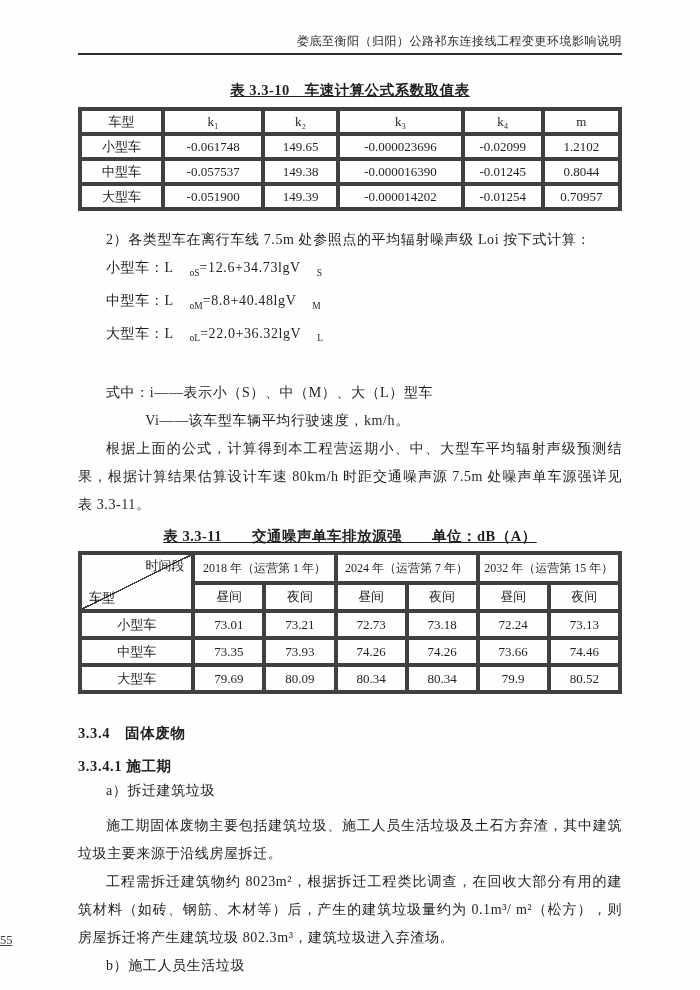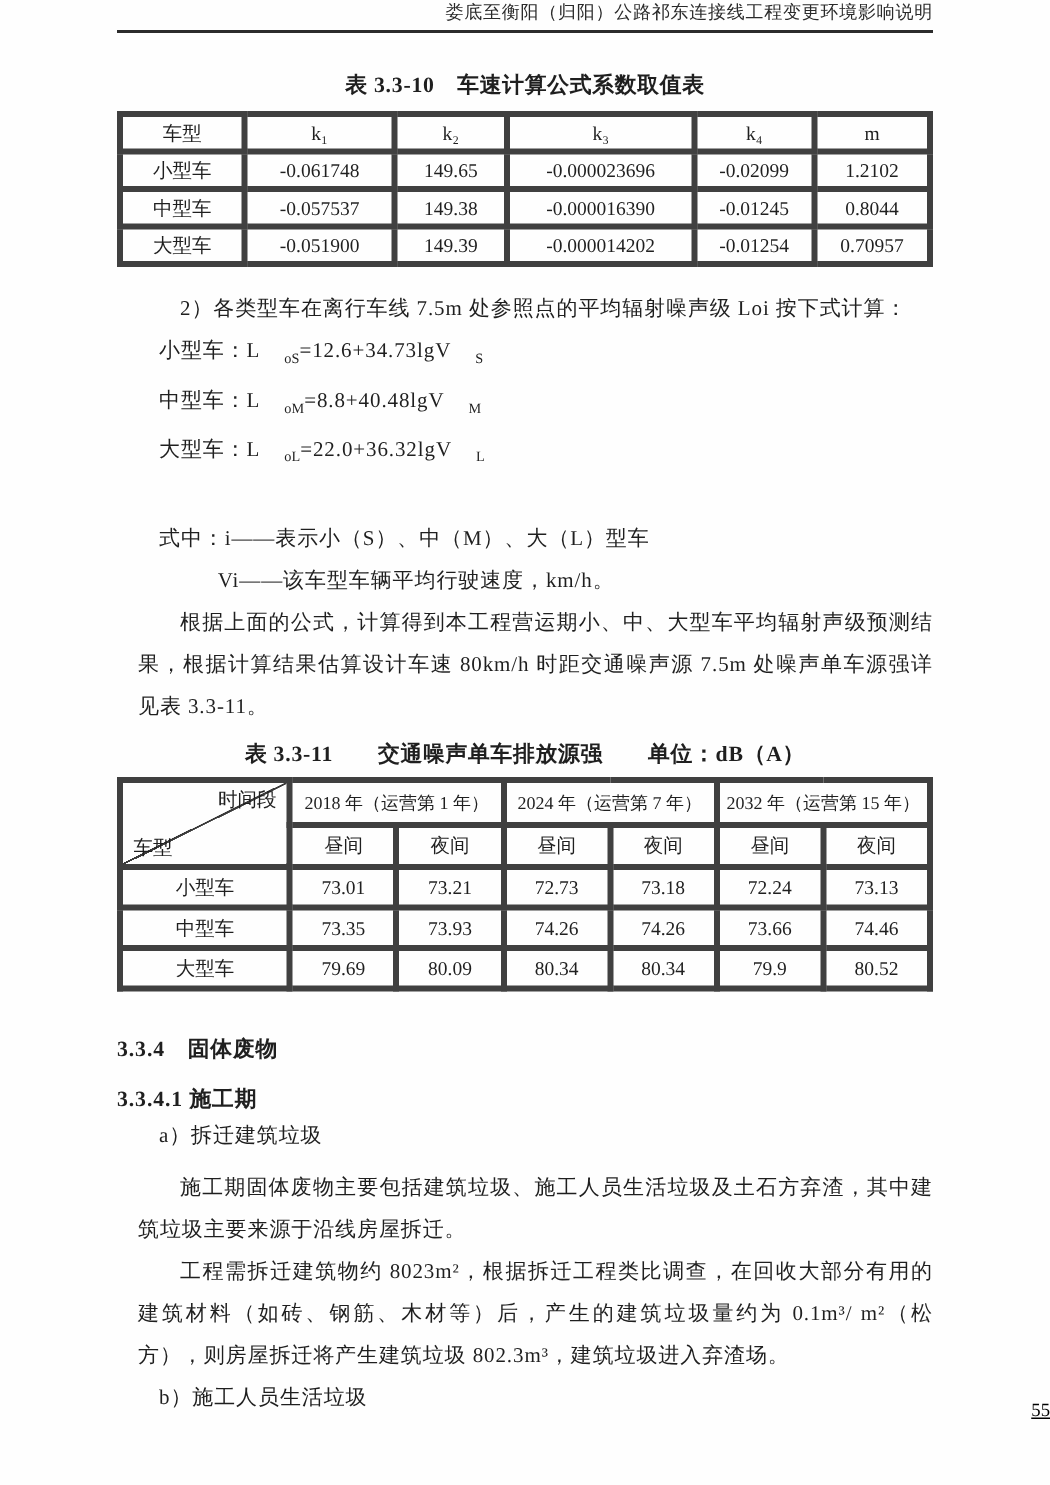--- a/index.html
+++ b/index.html
@@ -10,35 +10,37 @@
     background: #fefefe;
     color: #1f1f1f;
     font-family: "Liberation Serif", "DejaVu Serif", serif;
     overflow: hidden;
     box-sizing: border-box;
   }
   .margins { margin: 0 78px; }
 
   
   .header-text {
+    padding-top: 33px;
     text-align: right;
     font-size: 12px;
     line-height: 17px;
     letter-spacing: 0.5px;
     color: #2a2a2a;
   }
   .header-rule { border-bottom: 2px solid #2c2c2c; margin-top: 3px; }
 
   
   .caption {
     text-align: center;
     font-weight: 700;
     font-size: 14.5px;
     line-height: 20px;
     letter-spacing: 0.5px;
+    text-decoration: underline;
   }
   .caption1 { margin-top: 25px; }
   .caption2 { margin-top: 7px; }
 
   
   table { width: 100%; border-collapse: collapse; table-layout: fixed; }
   th, td {
     border: 4px solid #404040;
     text-align: center;
     vertical-align: middle;
@@ -59,42 +61,42 @@
     background-image: linear-gradient(to bottom right,
       transparent calc(50% - 0.7px),
       #3a3a3a calc(50% - 0.7px),
       #3a3a3a calc(50% + 0.7px),
       transparent calc(50% + 0.7px));
   }
   .corner-top { position: absolute; top: 3px; right: 7px; font-size: 13px; }
   .corner-bottom { position: absolute; bottom: 3px; left: 7px; font-size: 13px; }
 
   
-  .bodyline { font-size: 14px; line-height: 28px; letter-spacing: 0.6px; margin-left: 14px; }
+  .bodyline { font-size: 14px; line-height: 28px; letter-spacing: 0.6px; }
   .indent { text-indent: 2em; }
   .para { text-align: justify; }
   .para-intro { margin-top: 15px; }
   .formula { margin-left: 2em; }
   .formula sub, .t1 sub { font-size: 9.5px; letter-spacing: 0; padding-left: 16px; }
   .where-1 { margin-left: 2em; margin-top: 27px; }
   .where-2 { margin-left: 4.8em; }
 
   
   .h1 { margin-top: 28px; font-weight: 700; font-size: 14.5px; line-height: 22px; letter-spacing: 0.6px; }
   .h2 { margin-top: 11px; font-weight: 700; font-size: 14.5px; line-height: 22px; letter-spacing: 0.6px; }
   .p-after-h { margin-top: 7px; }
 
   
   .page-number {
     position: absolute;
     bottom: 42px; left: 0;
     width: 100%;
-    text-align: right;
+    text-align: left;
     font-size: 12.5px;
-    color: #000000;
+    color: #404040;
     text-decoration: underline;
   }
 </style>
 </head>
 <body>
 
 <div class="page">
 
   <div class="margins">
     <div class="header-text">娄底至衡阳（归阳）公路祁东连接线工程变更环境影响说明</div>

